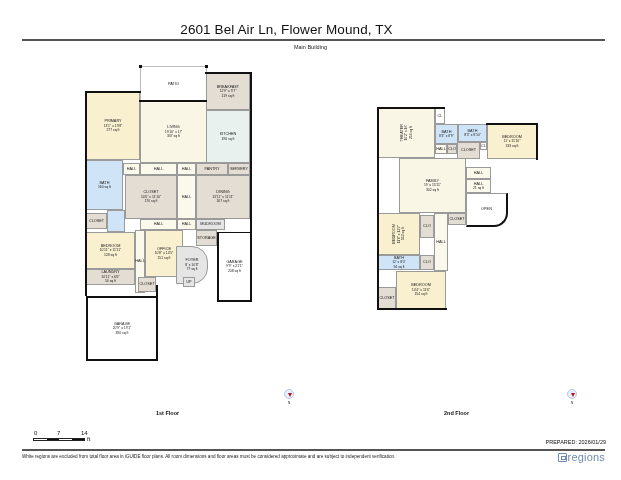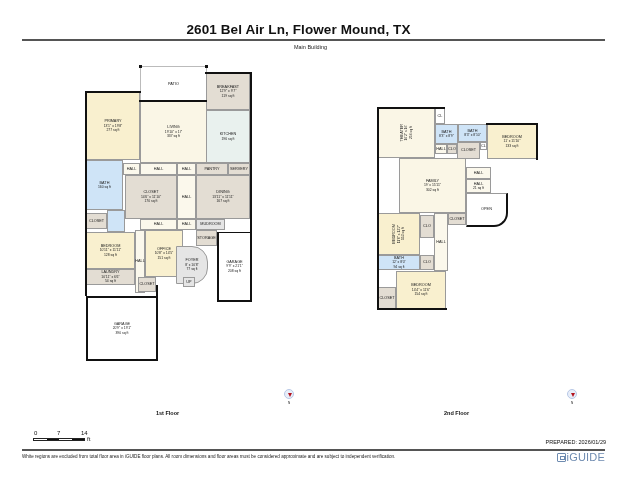--- a/index.html
+++ b/index.html
@@ -1,19 +1,19 @@
 <!DOCTYPE html>
 <html><head>
 <meta charset="utf-8">
 <style>
   * { box-sizing: border-box; margin: 0; padding: 0; }
   html, body { width: 621px; height: 480px; background: #ffffff; overflow: hidden; }
   body { position: relative; font-family: "Liberation Sans", sans-serif; color: #111; }
 
-  .title { position: absolute; left: 0; width: 573px; top: 22px; text-align: center; font-weight: bold; font-size: 13.5px; letter-spacing: 0.1px; margin-left: 12px; }
+  .title { position: absolute; left: 0; width: 573px; top: 22px; text-align: center; font-weight: normal; font-size: 13.5px; letter-spacing: 0.1px; }
   .rule-top { position: absolute; left: 22px; width: 583px; top: 39px; height: 2px; background: #555; }
   .subtitle { position: absolute; left: 0; width: 621px; top: 44px; text-align: center; font-size: 5.5px; color: #222; }
 
   .room { position: absolute; border: 1px solid #9a9a9a; display: flex; flex-direction: column; align-items: center; justify-content: center; text-align: center; font-size: 3.6px; line-height: 4.4px; color: #222; }
   .room .rn { font-size: 3.8px; text-transform: uppercase; }
   .room .rd, .room .ra { font-size: 3.4px; }
   .wall { position: absolute; background: #111; }
   .c-beige { background: #f9f0cf; }
   .c-cream { background: #faf6e6; }
   .c-taupe { background: #e3ddd3; }
@@ -298,14 +298,14 @@
       <span style="background:#111"></span>
   </div>
   <span class="scale-unit">ft</span>
 </div>
 
 <div class="prepared">PREPARED: 2026/01/29</div>
 <div class="rule-bottom"></div>
 <div class="disclaimer">White regions are excluded from total floor area in iGUIDE floor plans. All room dimensions and floor areas must be considered approximate and are subject to independent verification.</div>
 <div class="brand">
   <span class="brand-icon"></span>
-  <span>iGUIDE</span>
+  <span>regions</span>
 </div>
 
 </body></html>

